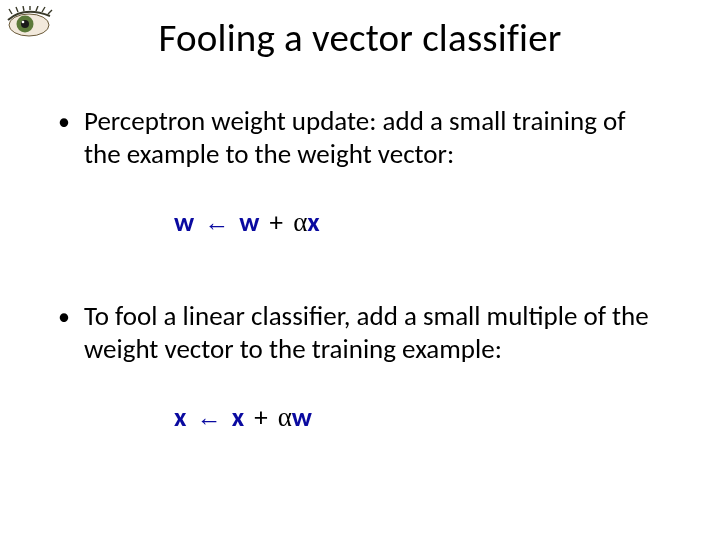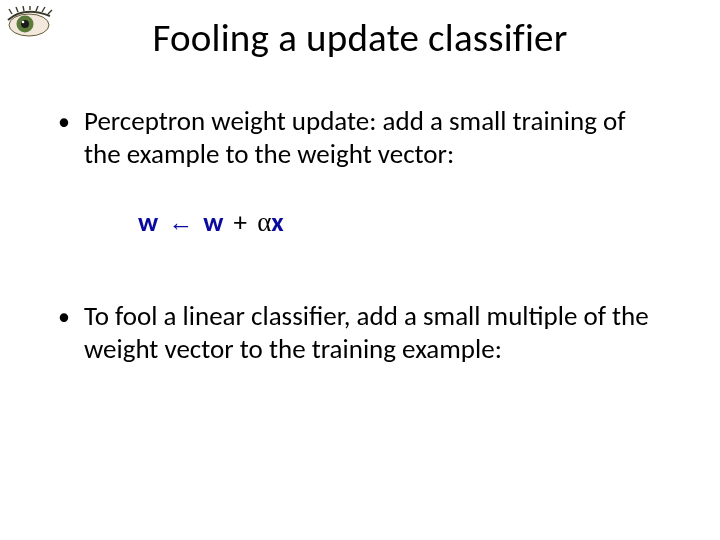--- a/index.html
+++ b/index.html
@@ -50,21 +50,21 @@
     margin-bottom: 6px;
   }
   .bullet .dot {
     width: 26px;
     flex: 0 0 26px;
     text-align: left;
     font-size: 24px;
     padding-top: 2px;
   }
   .eq {
-    margin-left: 80px;
+    margin-left: 116px;
     font-size: 27px;
     font-family: Calibri, Arial, sans-serif;
     white-space: nowrap;
   }
   .eq .sym {
     color: #0a0aa0;
     font-weight: 700;
   }
   .eq .arrow {
     color: #0a0aa0;
@@ -91,21 +91,21 @@
 
   <svg class="logo" viewBox="0 0 52 34">
     <ellipse cx="23" cy="19" rx="20" ry="11" fill="#f2e9dc" stroke="#6a5a3a" stroke-width="1"></ellipse>
     <circle cx="19" cy="18" r="8.5" fill="#5c7a3a"></circle>
     <circle cx="19" cy="18" r="4" fill="#1a1a1a"></circle>
     <circle cx="17" cy="16" r="1.3" fill="#ffffff"></circle>
     <path d="M2 14 Q 18 0 44 10" fill="none" stroke="#3a3a2a" stroke-width="2"></path>
     <path d="M6 8 L3 3 M12 6 L10 1 M18 5 L17 0 M24 4 L24 -1 M30 5 L32 0 M36 6 L39 1 M42 8 L46 4" stroke="#3a3a2a" stroke-width="1.4"></path>
   </svg>
 
-  <div class="title">Fooling a update classifier</div>
+  <div class="title">Fooling a vector classifier</div>
 
   <div class="body">
 
     <div class="bullet">
       <div class="dot">•</div>
       <div>Perceptron weight update: add a small training of the example to the weight vector:</div>
     </div>
 
     <div class="gap-before-eq1"></div>
 
@@ -119,15 +119,22 @@
 
     <div class="gap-after-eq1"></div>
 
     <div class="bullet">
       <div class="dot">•</div>
       <div>To fool a linear classifier, add a small multiple of the weight vector to the training example:</div>
     </div>
 
     <div class="gap-before-eq2"></div>
 
+    <div class="eq">
+      <span class="sym">x</span>
+      <span class="arrow">←</span>
+      <span class="sym">x</span>
+      <span class="op">+</span>
+      <span class="alpha">α</span><span class="sym">w</span>
+    </div>
 
   </div>
 </div>
 
 </body></html>

